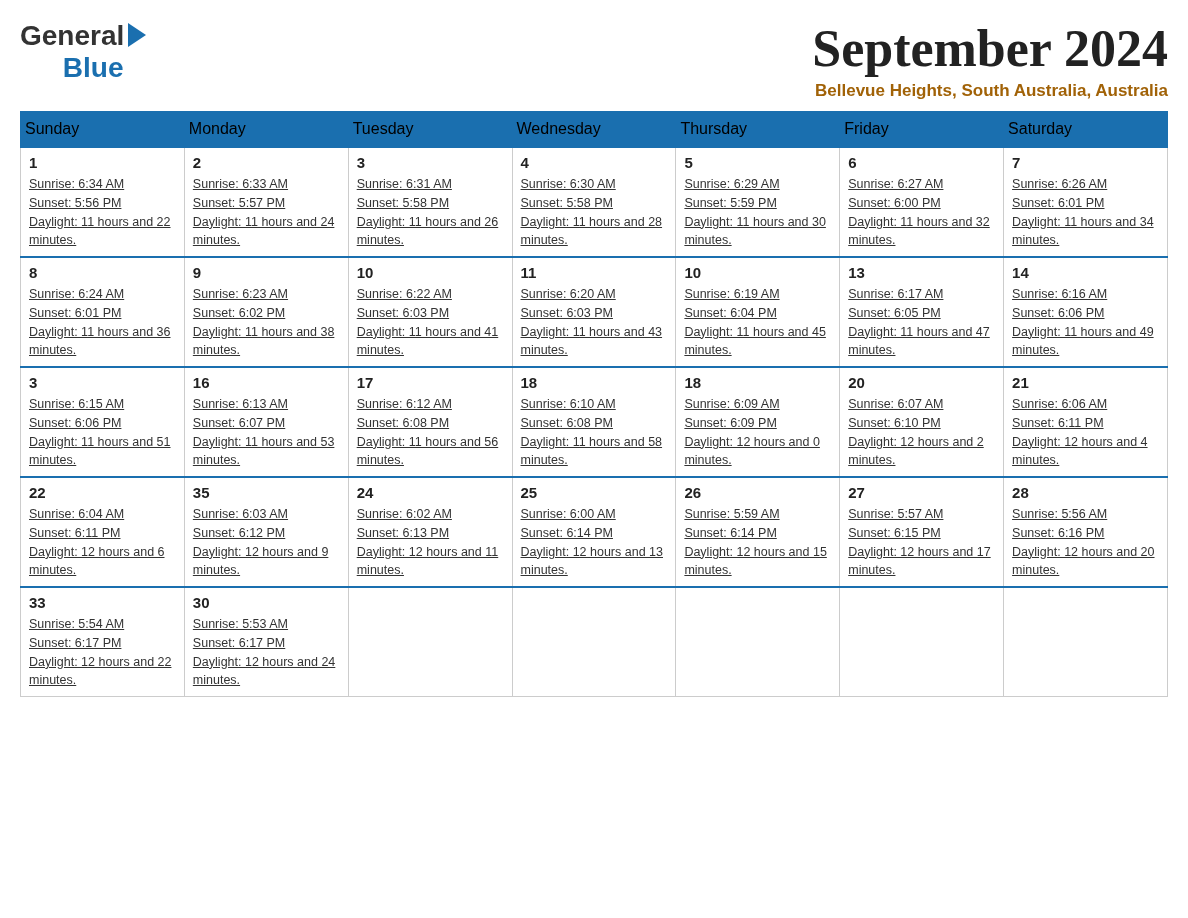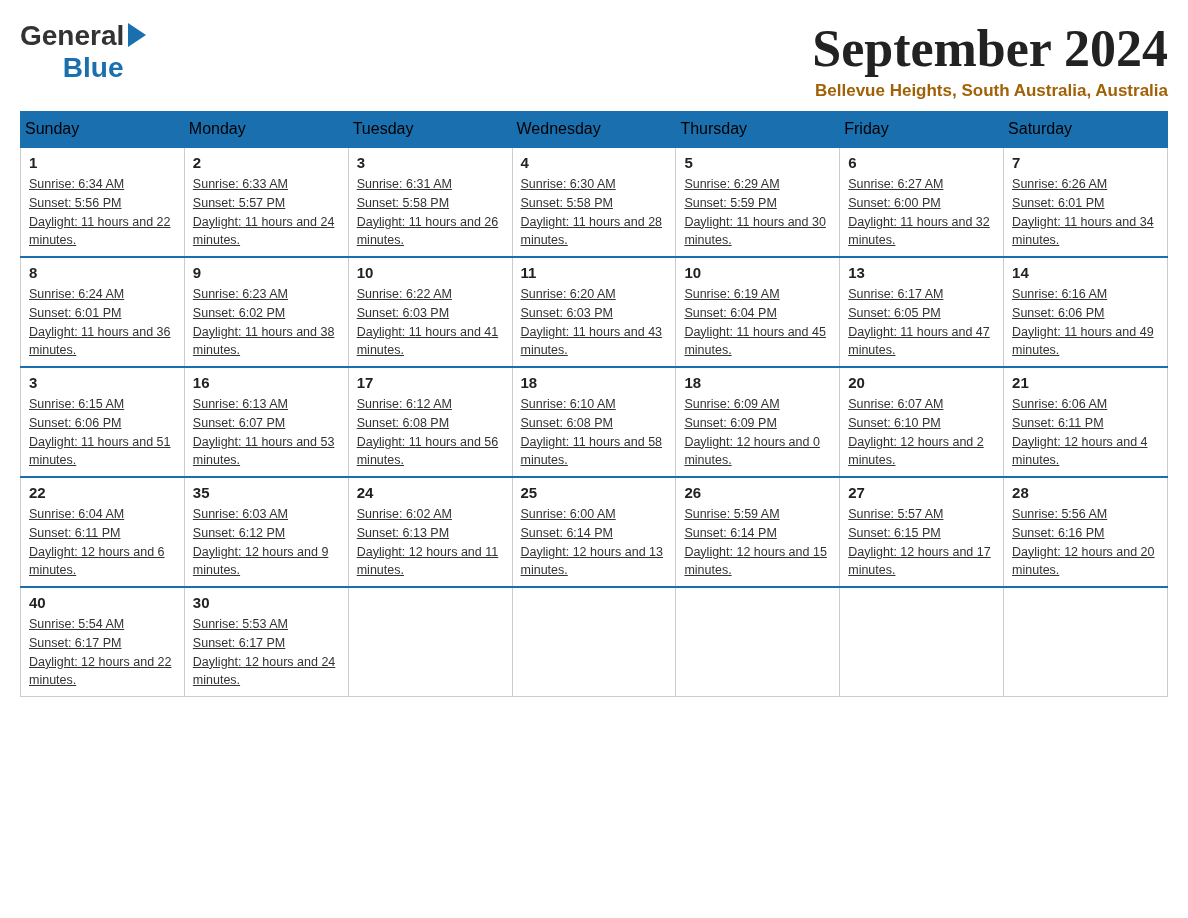--- a/index.html
+++ b/index.html
@@ -249,21 +249,21 @@
           <span class="day-number">27</span>
           <div class="day-info">Sunrise: 5:57 AM<br>Sunset: 6:15 PM<br>Daylight: 12 hours and 17 minutes.</div>
         </td>
         <td>
           <span class="day-number">28</span>
           <div class="day-info">Sunrise: 5:56 AM<br>Sunset: 6:16 PM<br>Daylight: 12 hours and 20 minutes.</div>
         </td>
       </tr>
       <tr class="week-row">
         <td>
-          <span class="day-number">40</span>
+          <span class="day-number">33</span>
           <div class="day-info">Sunrise: 5:54 AM<br>Sunset: 6:17 PM<br>Daylight: 12 hours and 22 minutes.</div>
         </td>
         <td>
           <span class="day-number">30</span>
           <div class="day-info">Sunrise: 5:53 AM<br>Sunset: 6:17 PM<br>Daylight: 12 hours and 24 minutes.</div>
         </td>
         <td class="empty-cell"></td>
         <td class="empty-cell"></td>
         <td class="empty-cell"></td>
         <td class="empty-cell"></td>

